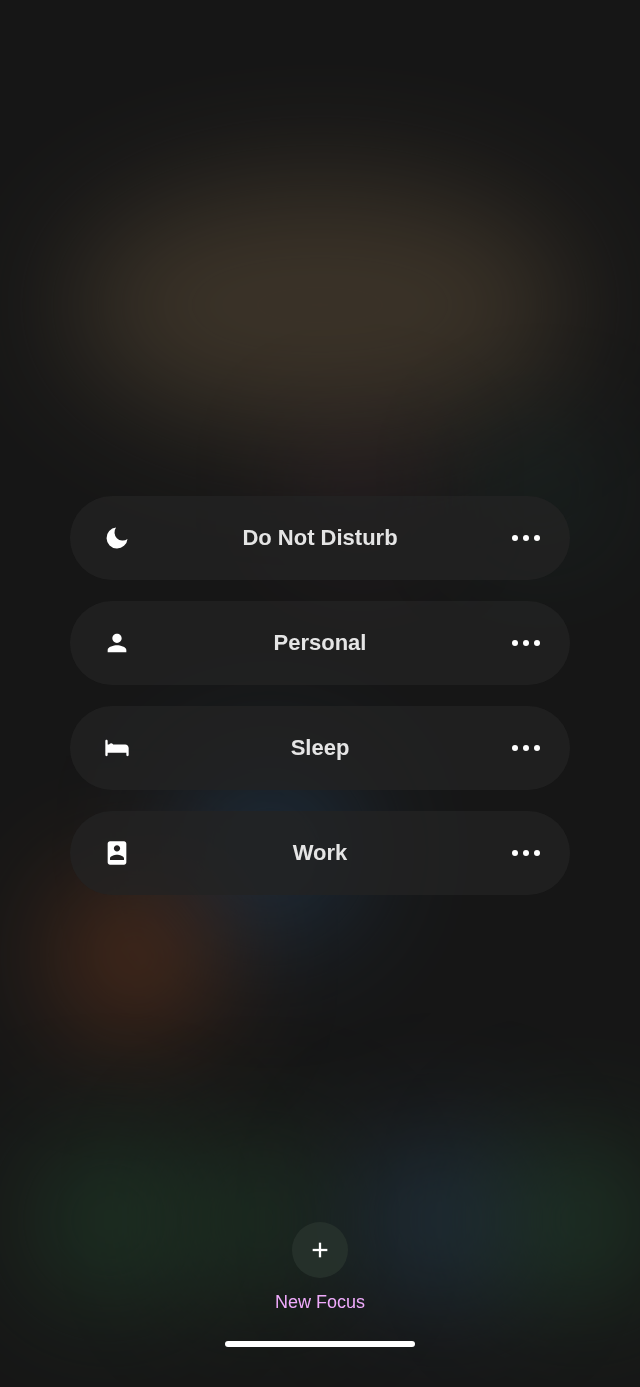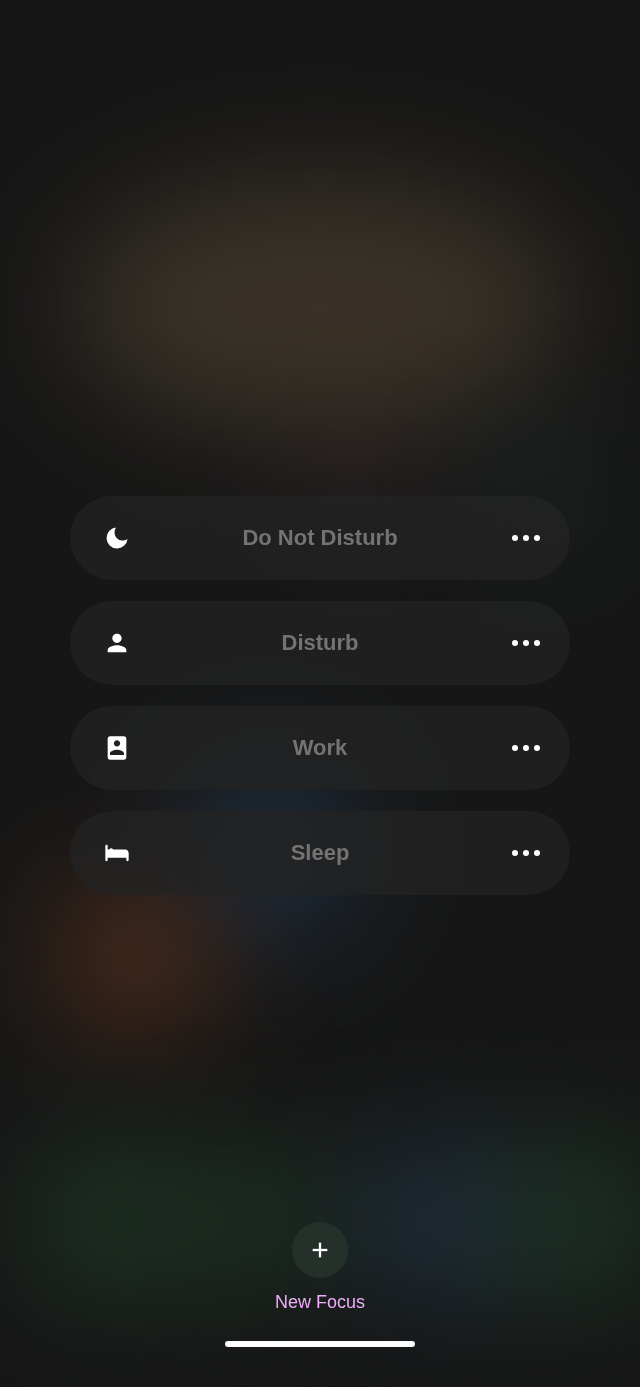--- a/index.html
+++ b/index.html
@@ -148,21 +148,21 @@
       width: 28px;
       height: 28px;
       fill: #ffffff;
     }
 
     .focus-label {
       position: absolute;
       left: 0;
       right: 0;
       text-align: center;
-      color: #737373;
+      color: #e5e5e5;
       font-size: 22px;
       font-weight: 600;
       pointer-events: none;
     }
 
     .focus-more {
       margin-left: auto;
       display: flex;
       align-items: center;
       gap: 5px;
@@ -251,49 +251,49 @@
           <span class="dot"></span>
       </span>
     </div>
 
     <div class="focus-item">
       <span class="focus-icon">
         <svg viewBox="0 0 24 24">
             <path d="M12 12c2.21 0 4-1.79 4-4s-1.79-4-4-4-4 1.79-4 4 1.79 4 4 4zm0 2c-2.67 0-8 1.34-8 4v2h16v-2c0-2.66-5.33-4-8-4z"></path>
           </svg>
       </span>
-      <span class="focus-label">Disturb</span>
+      <span class="focus-label">Personal</span>
+      <span class="focus-more">
+        <span class="dot"></span>
+          <span class="dot"></span>
+          <span class="dot"></span>
+      </span>
+    </div>
+
+    <div class="focus-item">
+      <span class="focus-icon">
+        <svg viewBox="0 0 24 24">
+            <path d="M20 9H4V6c0-.55-.45-1-1-1s-1 .45-1 1v12c0 .55.45 1 1 1s1-.45 1-1v-2h16v2c0 .55.45 1 1 1s1-.45 1-1v-6c0-1.66-1.34-3-3-3zM7 12c1.1 0 2-.9 2-2s-.9-2-2-2-2 .9-2 2 .9 2 2 2zm12-3h-8v4h10v-2c0-1.1-.9-2-2-2z"></path>
+          </svg>
+      </span>
+      <span class="focus-label">Sleep</span>
       <span class="focus-more">
         <span class="dot"></span>
           <span class="dot"></span>
           <span class="dot"></span>
       </span>
     </div>
 
     <div class="focus-item">
       <span class="focus-icon">
         <svg viewBox="0 0 24 24">
             <path d="M18 2H6c-1.1 0-2 .9-2 2v16c0 1.1.9 2 2 2h12c1.1 0 2-.9 2-2V4c0-1.1-.9-2-2-2zM12 5.3c1.49 0 2.7 1.21 2.7 2.7s-1.21 2.7-2.7 2.7S9.3 9.49 9.3 8s1.21-2.7 2.7-2.7zM18 18H6v-1.5c0-2 4-3.1 6-3.1s6 1.1 6 3.1V18z"></path>
           </svg>
       </span>
       <span class="focus-label">Work</span>
-      <span class="focus-more">
-        <span class="dot"></span>
-          <span class="dot"></span>
-          <span class="dot"></span>
-      </span>
-    </div>
-
-    <div class="focus-item">
-      <span class="focus-icon">
-        <svg viewBox="0 0 24 24">
-            <path d="M20 9H4V6c0-.55-.45-1-1-1s-1 .45-1 1v12c0 .55.45 1 1 1s1-.45 1-1v-2h16v2c0 .55.45 1 1 1s1-.45 1-1v-6c0-1.66-1.34-3-3-3zM7 12c1.1 0 2-.9 2-2s-.9-2-2-2-2 .9-2 2 .9 2 2 2zm12-3h-8v4h10v-2c0-1.1-.9-2-2-2z"></path>
-          </svg>
-      </span>
-      <span class="focus-label">Sleep</span>
       <span class="focus-more">
         <span class="dot"></span>
           <span class="dot"></span>
           <span class="dot"></span>
       </span>
     </div>
 
   </div>
 
   <div class="bottom-area">

